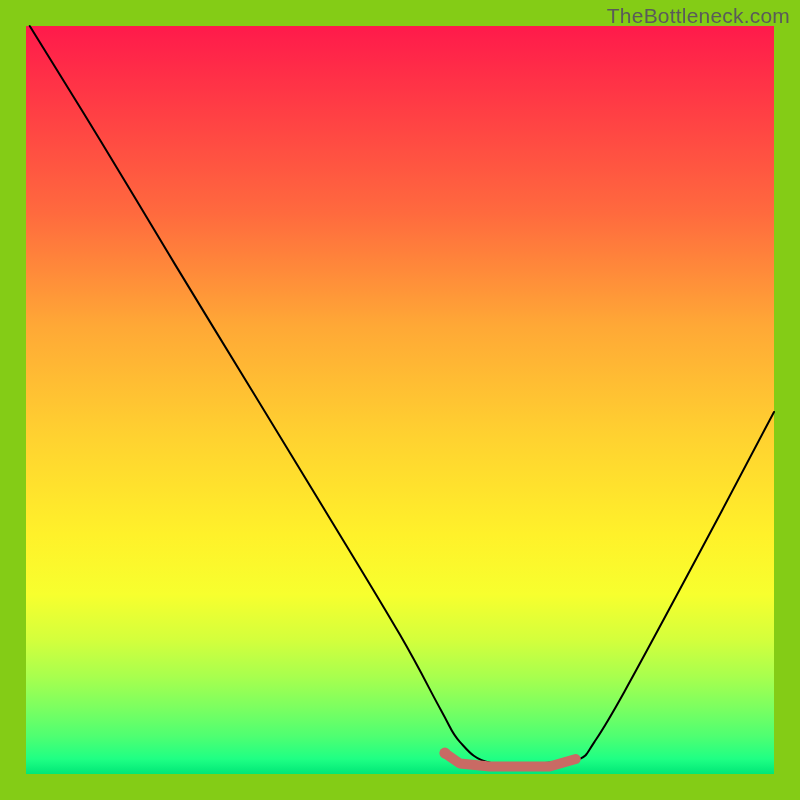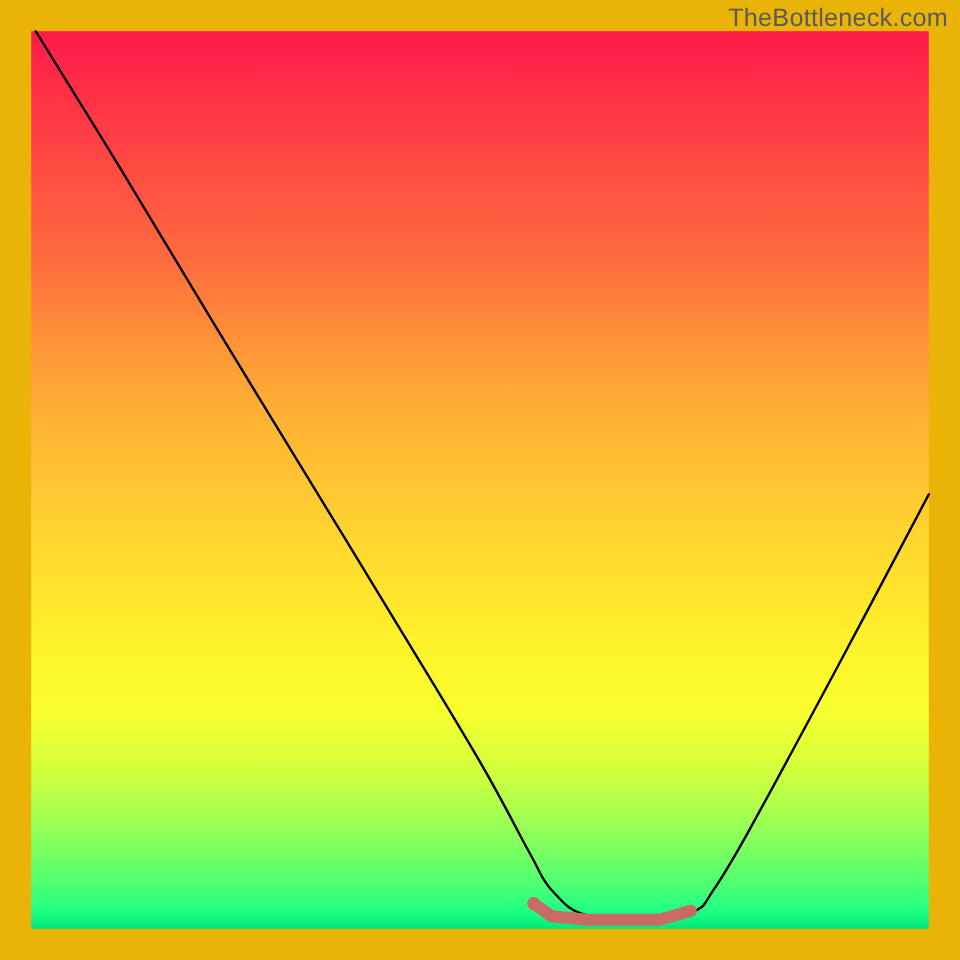--- a/index.html
+++ b/index.html
@@ -10,21 +10,21 @@
     background: #000;
     overflow: hidden;
     font-family: -apple-system, BlinkMacSystemFont, "Segoe UI", Arial, sans-serif;
   }
   .frame {
     position: absolute;
     left: 0;
     top: 0;
     width: 800px;
     height: 800px;
-    background: #eab308;
+    background: #84cc16;
   }
   .plot-area {
     position: absolute;
     left: 26px;
     top: 26px;
     width: 748px;
     height: 748px;
     
     background: linear-gradient(
       to bottom,

